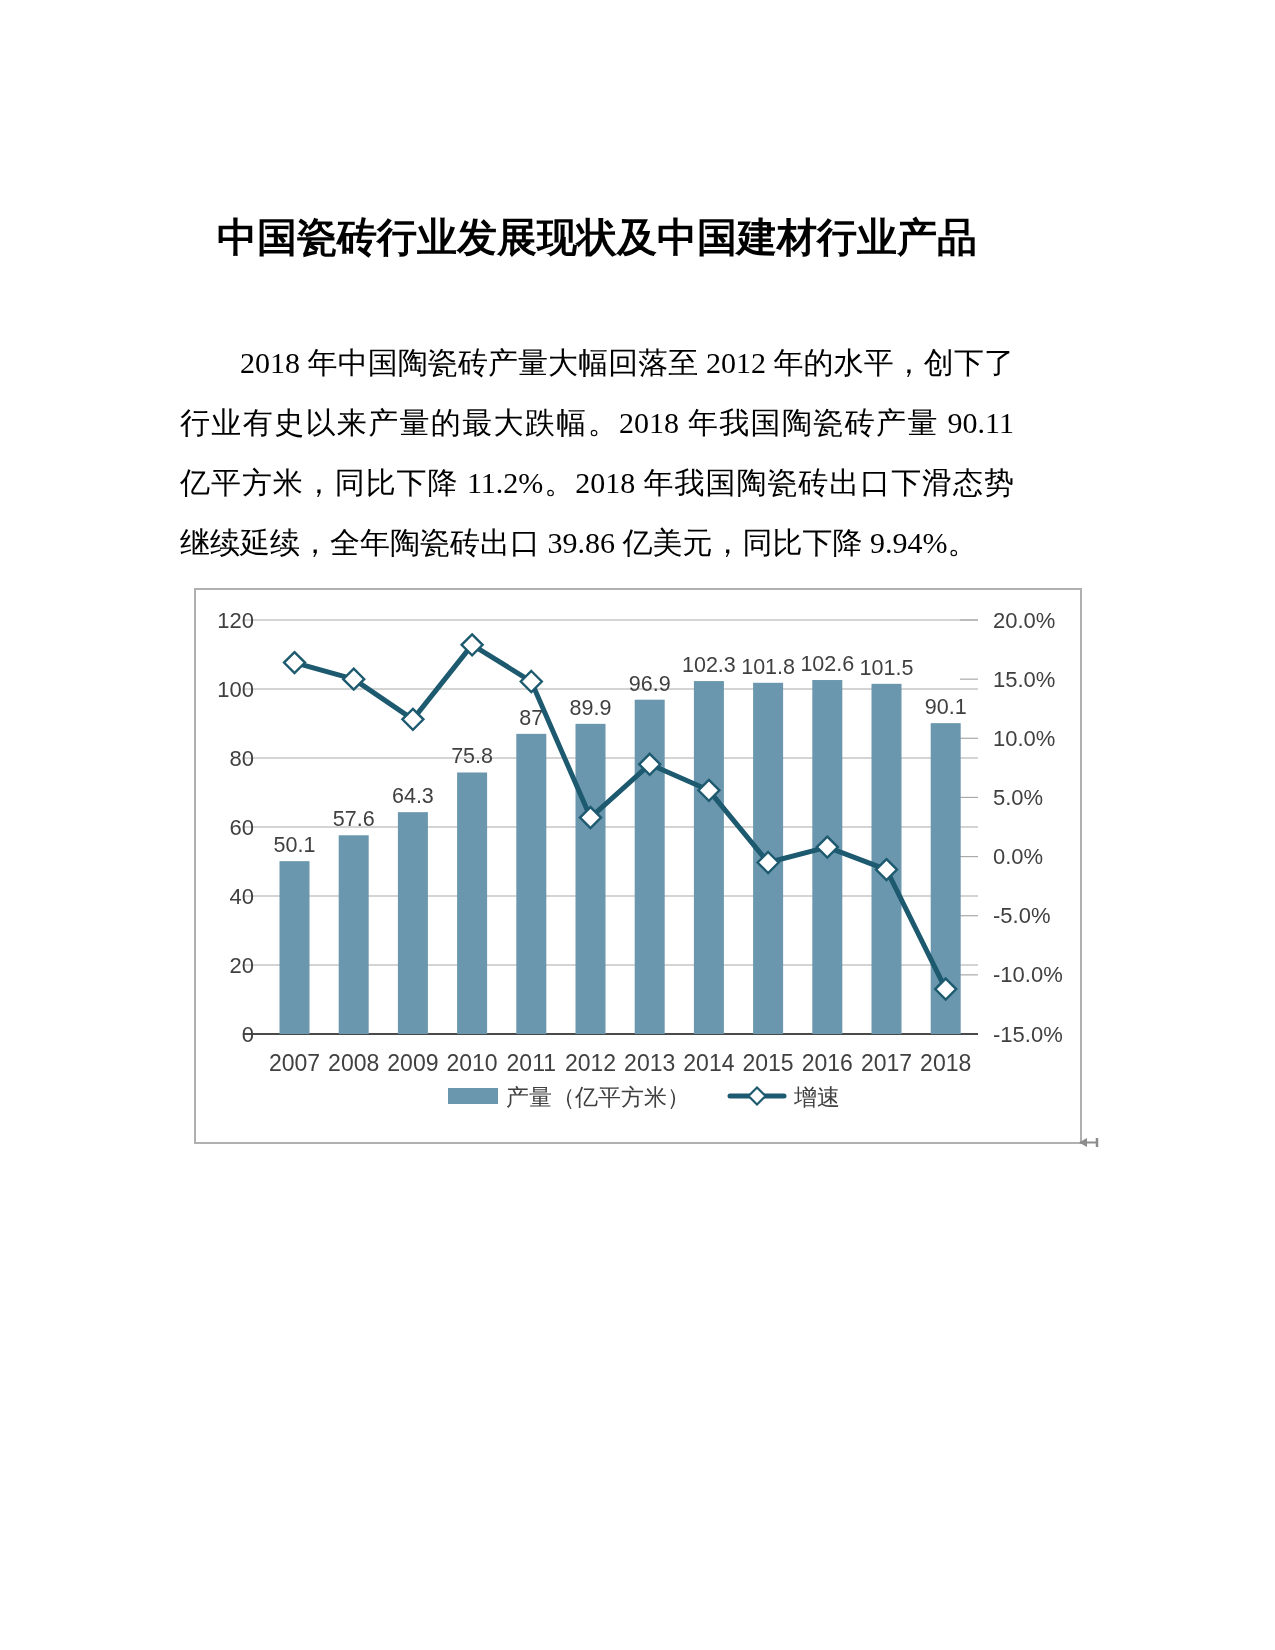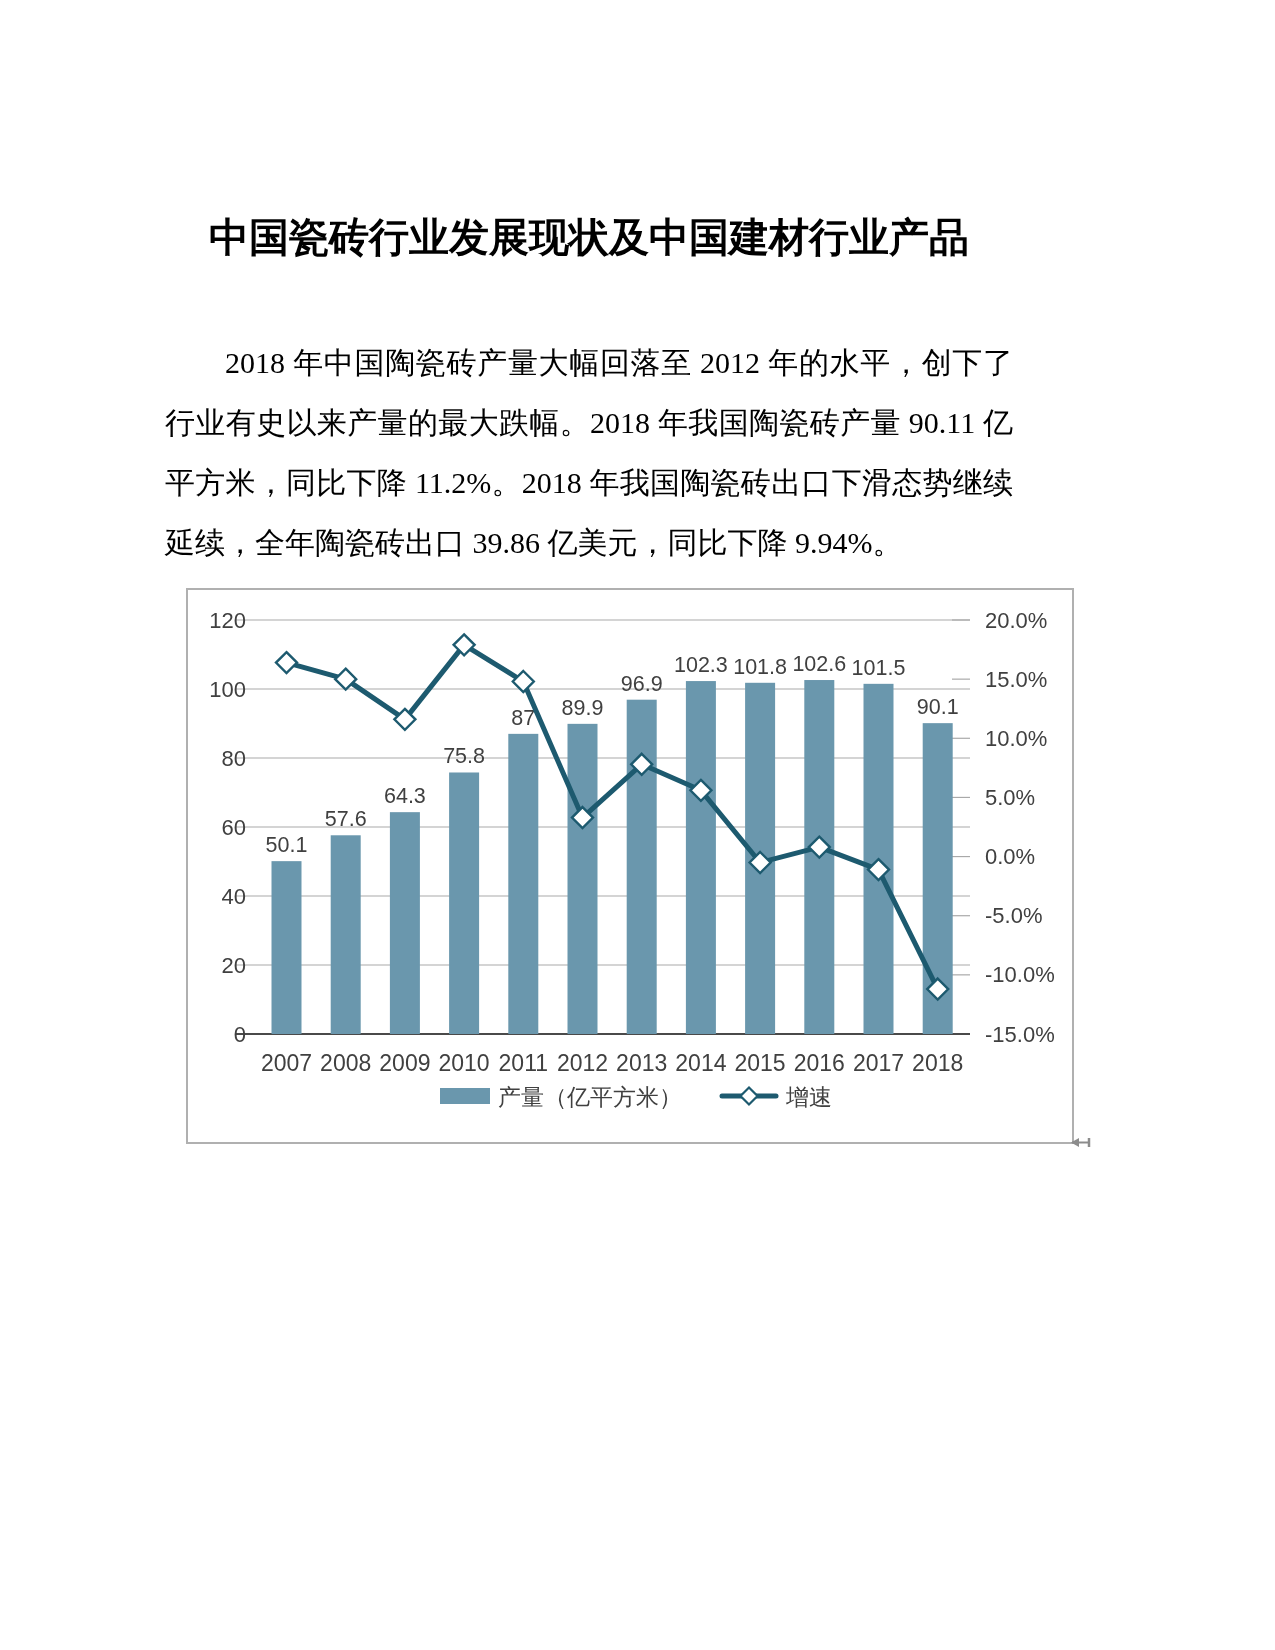--- a/index.html
+++ b/index.html
@@ -1,26 +1,26 @@
 <!DOCTYPE html>
 <html><head>
 <meta charset="utf-8">
 <style>
   html,body{margin:0;padding:0;}
   body{
     width:1275px;height:1650px;background:#ffffff;position:relative;overflow:hidden;
     font-family:"Liberation Serif","DejaVu Serif",serif;color:#000;
   }
-  .content{position:absolute;left:164px;top:0;width:850px;padding-top:207px;}
+  .content{position:absolute;left:172px;top:0;width:850px;padding-top:207px;}
   .title{
     margin:0;font-family:"Liberation Sans","DejaVu Sans",sans-serif;
     font-weight:700;font-size:40px;line-height:60px;text-align:center;color:#000;
   }
   .para{
-    font-size:30px;line-height:60px;margin:1px;text-align:justify;text-indent:2em;
+    font-size:30px;line-height:60px;margin:8px;text-align:justify;text-indent:2em;
     word-break:break-all;
   }
   .para-intro{margin-top:66px;}
   .chart-figure{
     margin:15px 0 0 22px;width:884px;height:552px;border:2px solid #b0b0b0;
     position:relative;background:#ffffff;box-sizing:content-box;
   }
   .chart-figure svg.chart{display:block;width:884px;height:552px;}
   svg.chart text{
     font-family:"Liberation Sans","DejaVu Sans",sans-serif;fill:#404040;

